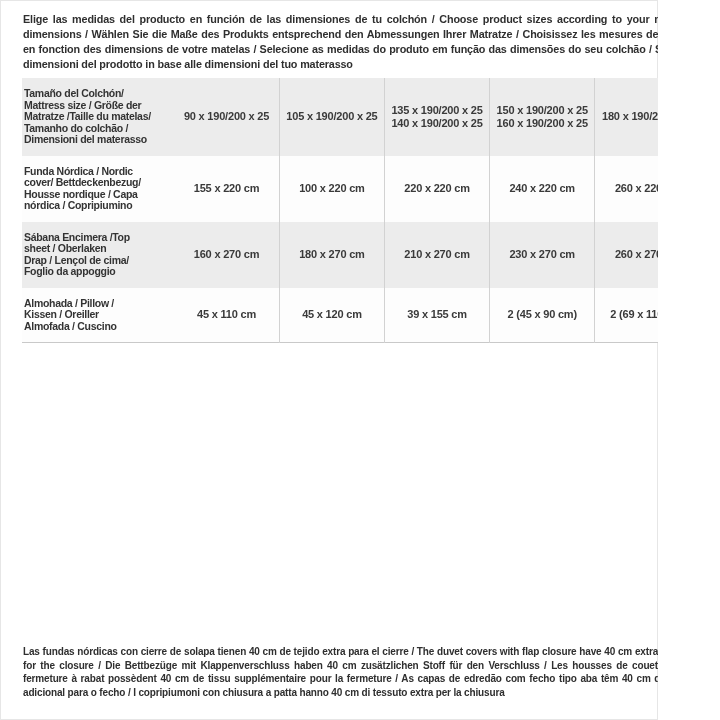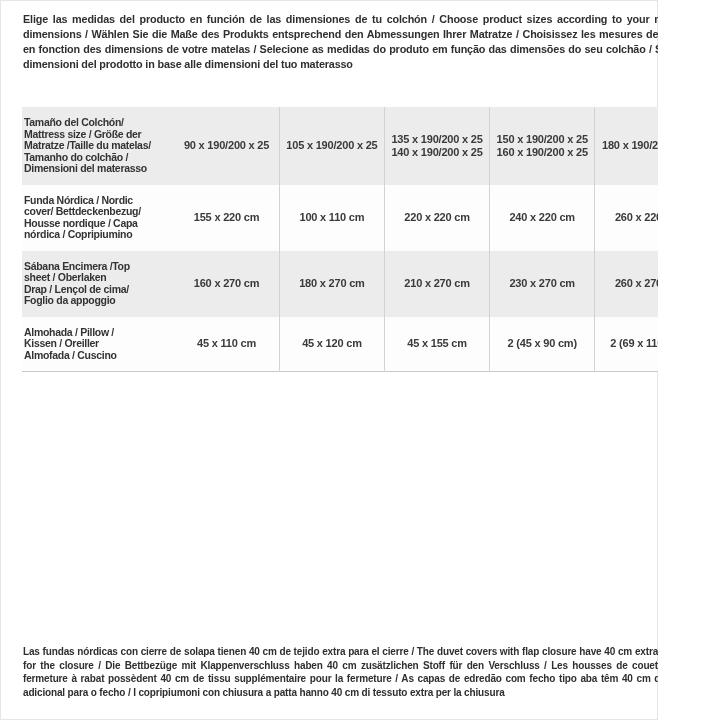--- a/index.html
+++ b/index.html
@@ -25,21 +25,21 @@
     font-size: 10.8px;
     font-weight: bold;
     color: #2f2f2f;
     line-height: 15px;
     text-align: justify;
     letter-spacing: -0.15px;
   }
   .size-table {
     position: absolute;
     left: 22px;
-    top: 107px;
+    top: 78px;
     width: 678px;
     border-collapse: collapse;
     table-layout: fixed;
     border-bottom: 1px solid #c9c9c9;
   }
   .size-table col.c-label { width: 152px; }
   .size-table col.c-val { width: 105px; }
   .size-table tr:nth-child(odd) { background: #ececec; }
   .size-table tr:nth-child(even) { background: #fdfdfd; }
   .size-table td {
@@ -110,21 +110,21 @@
           <td class="value-cell">150 x 190/200 x 25
 160 x 190/200 x 25</td>
           <td class="value-cell">180 x 190/200 x 25</td>
         </tr>
         <tr>
           <td class="label-cell">Funda Nórdica /  Nordic
 cover/ Bettdeckenbezug/
 Housse nordique  / Capa
 nórdica / Copripiumino</td>
           <td class="value-cell">155 x 220 cm</td>
-          <td class="value-cell">100 x 110 cm</td>
+          <td class="value-cell">100 x 220 cm</td>
           <td class="value-cell">220 x 220 cm</td>
           <td class="value-cell">240 x 220 cm</td>
           <td class="value-cell">260 x 220 cm</td>
         </tr>
         <tr>
           <td class="label-cell">Sábana Encimera /Top
 sheet / Oberlaken
 Drap / Lençol de cima/
 Foglio da appoggio</td>
           <td class="value-cell">160 x 270 cm</td>
@@ -132,21 +132,21 @@
           <td class="value-cell">210 x 270 cm</td>
           <td class="value-cell">230 x 270 cm</td>
           <td class="value-cell">260 x 270 cm</td>
         </tr>
         <tr>
           <td class="label-cell">Almohada  / Pillow /
 Kissen / Oreiller
 Almofada / Cuscino</td>
           <td class="value-cell">45 x 110 cm</td>
           <td class="value-cell">45 x 120 cm</td>
-          <td class="value-cell">45 x 155 cm</td>
+          <td class="value-cell">39 x 155 cm</td>
           <td class="value-cell">2 (45 x 90 cm)</td>
           <td class="value-cell">2 (69 x 110 cm)</td>
         </tr>
       </tbody>
   </table>
 
   <div class="footer-text">Las fundas nórdicas con cierre de solapa tienen 40 cm de tejido extra para el cierre  / The duvet covers with flap closure have 40 cm extra material for the closure / Die Bettbezüge mit Klappenverschluss haben 40 cm zusätzlichen Stoff für den Verschluss / Les housses de couettes avec fermeture à rabat possèdent 40 cm de tissu supplémentaire pour la fermeture / As capas de edredão com fecho tipo aba têm 40 cm de tecido adicional para o fecho / I copripiumoni con chiusura a patta hanno 40 cm di tessuto extra per la chiusura</div>
 
 </div>
 

